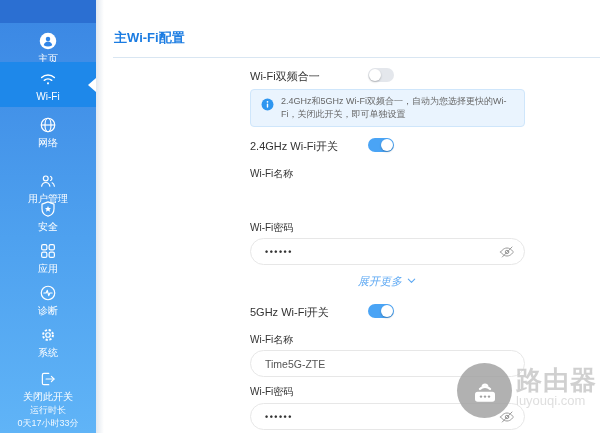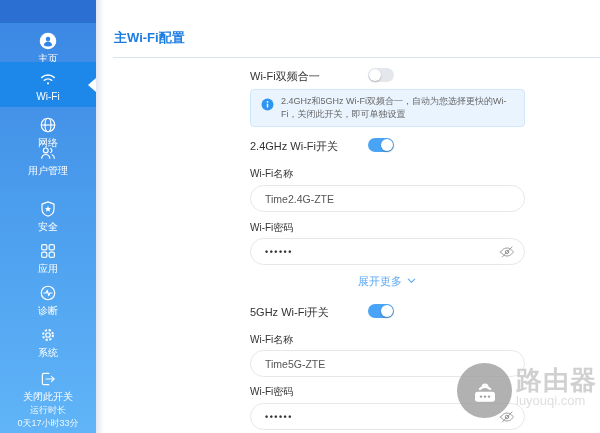--- a/index.html
+++ b/index.html
@@ -50,21 +50,21 @@
     line-height:14px; color:#333; }
   .input-wrap { position:absolute; left:154px; width:275px; height:27px; }
   .text-input { width:275px; height:27px; border:1px solid #e7e7e7; border-radius:14px;
     background:#fff; padding:0 30px 0 14px; font-size:10.5px; color:#555;
     font-family:"Liberation Sans", sans-serif; outline:none; }
   .text-input.pw { font-size:9px; font-weight:bold; letter-spacing:1.5px; color:#333; }
   .eye-btn { position:absolute; right:10px; top:6px; width:16px; height:16px;
     cursor:pointer; z-index:6; }
 
   .expand-link { position:absolute; left:154px; top:274px; width:275px; text-align:center;
-    color:#5ea9f3; font-size:11px; line-height:15px; cursor:pointer; }
+    color:#5ea9f3; font-size:11px; line-height:15px; cursor:pointer;font-style:italic; }
   .expand-link .chev { vertical-align:-1px; margin-left:4px; }
 
   
   .watermark { position:absolute; left:361px; top:363px; z-index:5; display:flex;
     align-items:flex-start; pointer-events:none; }
   .wm-circle { width:55px; height:55px; border-radius:50%;
     background:rgba(160,160,160,0.82); display:flex; align-items:center;
     justify-content:center; }
   .wm-text { margin-left:4px; padding-top:3px; }
   .wm-title { font-size:26px; font-weight:bold; color:rgba(200,200,200,0.85);
@@ -99,21 +99,21 @@
 
     <div class="nav-item" style="top:116px">
       <svg class="nav-icon" viewBox="0 0 24 24" fill="none" stroke="#fff" stroke-width="1.6">
         <circle cx="12" cy="12" r="9"></circle>
         <ellipse cx="12" cy="12" rx="4" ry="9"></ellipse>
         <line x1="3" y1="12" x2="21" y2="12"></line>
       </svg>
       <span class="nav-label">网络</span>
     </div>
 
-    <div class="nav-item" style="top:144px">
+    <div class="nav-item" style="top:172px">
       <svg class="nav-icon" viewBox="0 0 24 24" fill="none" stroke="#fff" stroke-width="1.6" stroke-linecap="round">
         <circle cx="9" cy="8.5" r="3.2"></circle>
         <path d="M3.5 19c.8-3.4 2.9-5 5.5-5s4.7 1.6 5.5 5"></path>
         <path d="M15.5 5.9a3 3 0 0 1 0 5.4"></path>
         <path d="M17.5 14.4c1.7.7 2.7 2.2 3 4.6"></path>
       </svg>
       <span class="nav-label">用户管理</span>
     </div>
 
     <div class="nav-item" style="top:200px">
@@ -186,23 +186,20 @@
     </div>
 
     <div class="switch-row" style="top:136px">
       <span class="row-label">2.4GHz Wi-Fi开关</span>
       <span class="toggle on">
           <span class="knob"></span>
         </span>
     </div>
 
     <div class="field-label" style="top:167px">Wi-Fi名称</div>
-    <div class="input-wrap" style="top:185px">
-      <input class="text-input" type="text" value="Time2.4G-ZTE" style="">
-    </div>
 
     <div class="field-label" style="top:221px">Wi-Fi密码</div>
     <div class="input-wrap" style="top:238px">
       <input class="text-input pw" type="text" value="••••••" style="">
       <span class="eye-btn">
         <svg viewBox="0 0 24 24" fill="none" stroke="#9a9a9a" stroke-width="1.5" stroke-linecap="round">
           <path d="M2.5 12s3.5-6 9.5-6 9.5 6 9.5 6-3.5 6-9.5 6-9.5-6-9.5-6z"></path>
           <circle cx="12" cy="12" r="2.6"></circle>
           <line x1="5" y1="19.5" x2="19.5" y2="4.5"></line>
         </svg>

